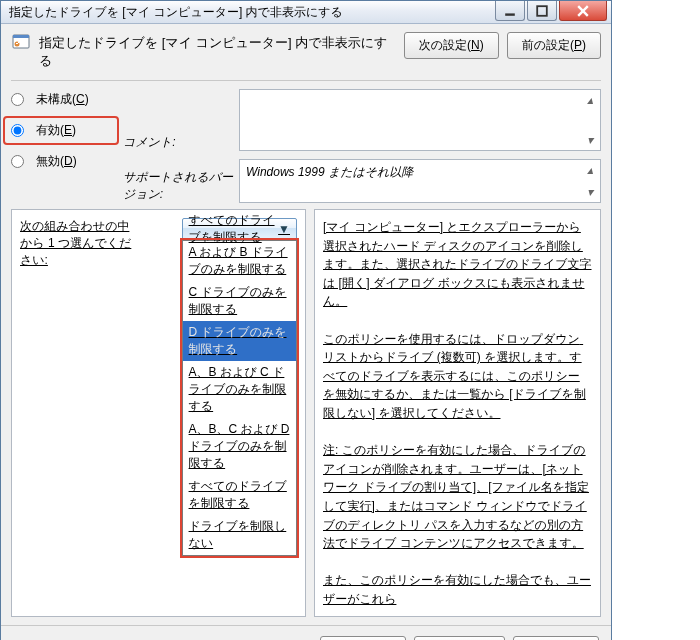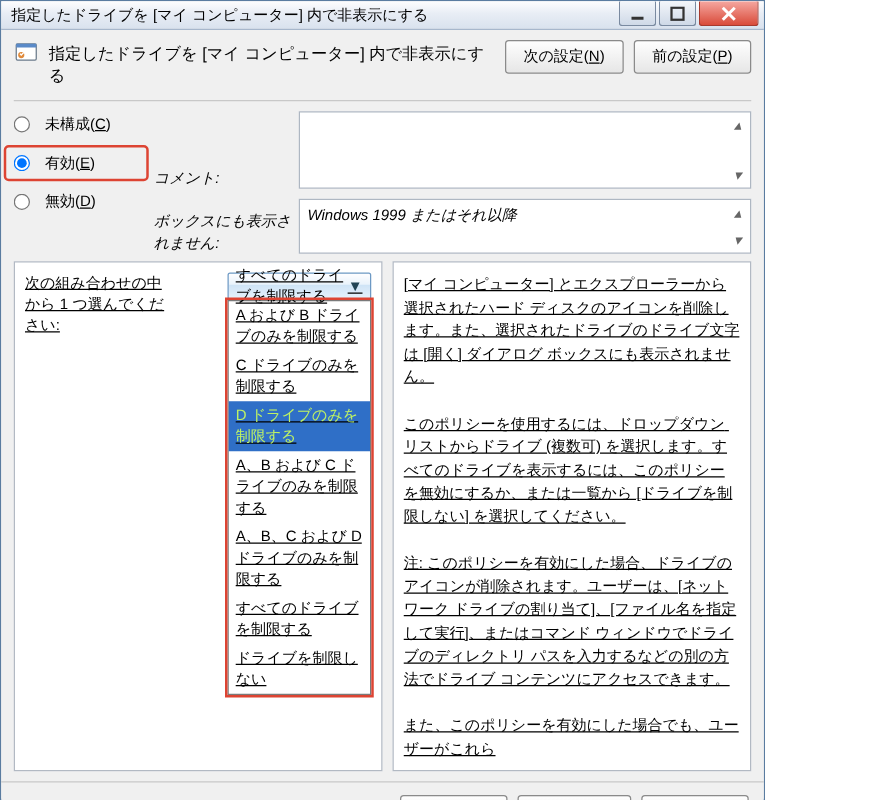--- a/index.html
+++ b/index.html
@@ -35,21 +35,21 @@
   .panels { display:flex; gap:8px; margin-top:6px; flex:1; min-height:0; }
   .panel { border:1px solid #b2b9c3; background:#fff; padding:8px; display:flex; flex-direction:row; overflow:hidden;text-decoration:underline; }
   .panel.options { width:50%; }
   .panel.help { flex:1; line-height:1.55; overflow-y:hidden; position:relative; }
   .opts-label { margin-bottom:6px; }
   .dropdown-wrap { position:relative;margin-left:48px; }
   .dropdown-btn { width:100%; height:22px; border:1px solid #6d99c4; background:linear-gradient(#fefeff,#e8f2fb 45%,#cfe4f6 46%,#e6f2fc); border-radius:2px; display:flex; align-items:center; padding:0 6px; cursor:pointer; }
   .dropdown-btn .arrow { margin-left:auto; color:#245; }
   .dropdown-list { border:1px solid #7a7a7a; background:#fff; margin-top:0; outline:2px solid #d43; outline-offset:0; }
   .dropdown-list div { padding:3px 6px; cursor:pointer; }
-  .dropdown-list div.selected { background:#2f6fc7; color:#bef264; }
+  .dropdown-list div.selected { background:#2f6fc7; color:#e5e5e5; }
   .help-text { white-space:pre-wrap; }
   .footer { display:flex; justify-content:flex-end; gap:8px; padding:10px 12px; border-top:1px solid #c8c8c8; background:#f0f0f0; }
   .footer .btn { min-width:86px; text-align:center; }
   u { text-decoration: underline; }
 </style>
 </head>
 <body>
 
 <div class="window">
   <div class="titlebar">
@@ -107,21 +107,21 @@
       </div>
       <div class="right-col">
         <div class="field-row">
           <div class="field-label">コメント:</div>
           <div class="comment-box">
             <div class="scroll-arrow up">▴</div>
             <div class="scroll-arrow down">▾</div>
           </div>
         </div>
         <div class="field-row">
-          <div class="field-label">ボックスにも表示されません:</div>
+          <div class="field-label">サポートされるバージョン:</div>
           <div class="ver-box">
             <span>Windows 1999 またはそれ以降</span>
             <div class="scroll-arrow up">▴</div>
             <div class="scroll-arrow down">▾</div>
           </div>
         </div>
       </div>
     </div>
 
 

